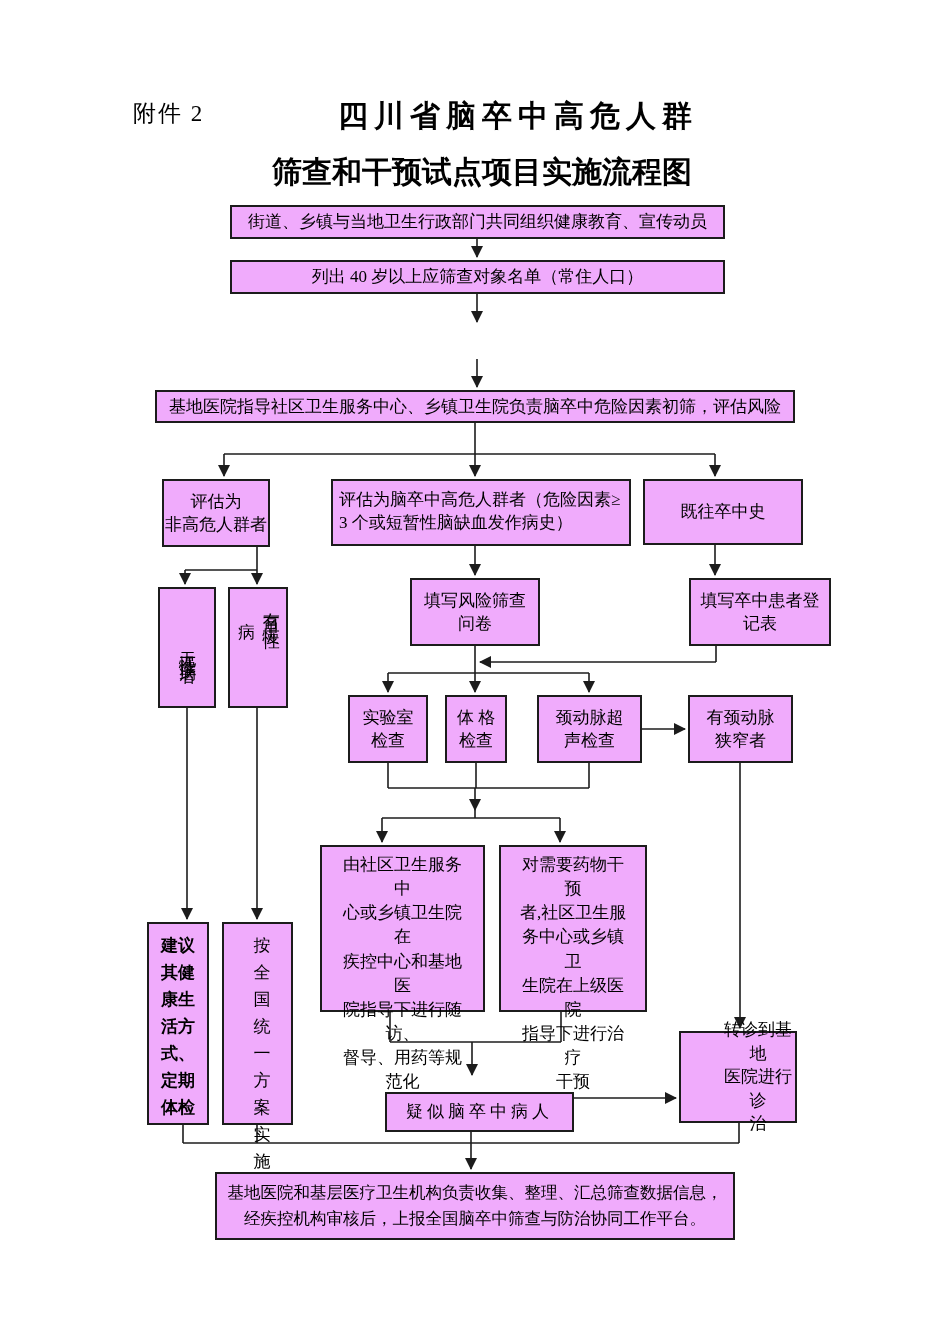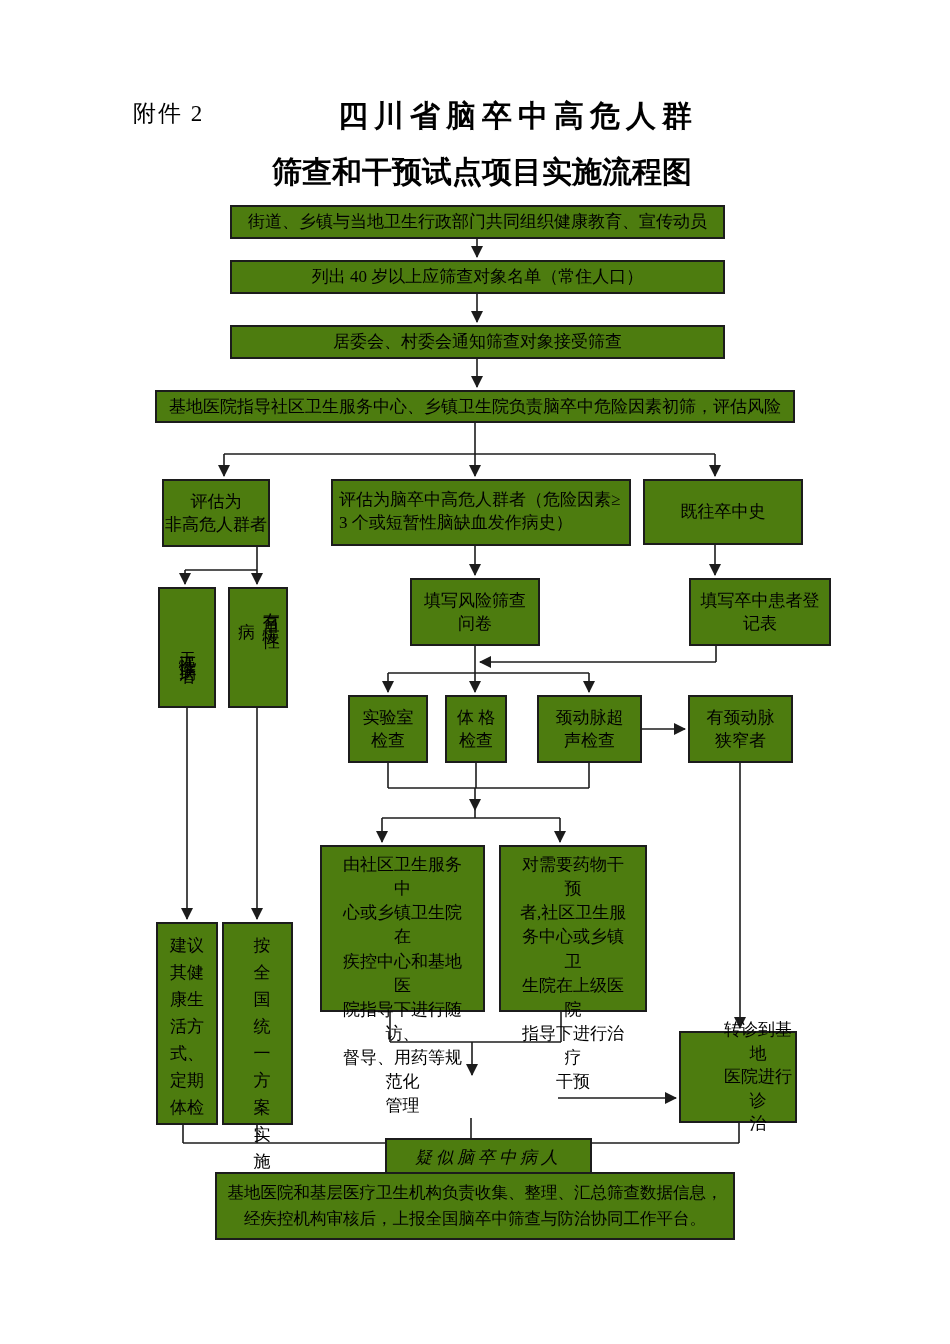--- a/index.html
+++ b/index.html
@@ -6,21 +6,21 @@
   #page{
     position:relative;width:950px;height:1344px;background:#ffffff;overflow:hidden;
     font-family:"Liberation Serif","DejaVu Serif",serif;color:#000;
   }
   #connectors{position:absolute;left:0;top:0;width:950px;height:1344px;}
   #connectors line, #connectors polyline{stroke:#1c1c1c;stroke-width:1.6;fill:none;}
   .attach-label{position:absolute;left:133px;top:98px;font-size:23px;letter-spacing:2px;}
   .title-1{position:absolute;left:338px;top:96px;font-size:30px;font-weight:bold;letter-spacing:6px;}
   .title-2{position:absolute;left:272px;top:152px;font-size:30px;font-weight:bold;letter-spacing:0px;}
   .node{
-    position:absolute;box-sizing:border-box;background:#4d7c0f;border:2px solid #1c1c1c;
+    position:absolute;box-sizing:border-box;background:#f0abfc;border:2px solid #1c1c1c;
     display:flex;align-items:center;justify-content:center;
     font-size:17px;line-height:1.38;text-align:center;white-space:pre-line;
   }
   .node--left{align-items:flex-start;justify-content:flex-start;text-align:left;padding:7px 6px;}
   .node--big{font-size:17px;line-height:1.42;padding:6px 18px;align-items:flex-start;margin-left:12px;}
   .node--narrow{align-items:flex-start;justify-content:center;padding:8px 15px 0;font-size:17px;line-height:27px;}
   .node--vwrap{align-items:center;}
   .node--vwrap-top{align-items:flex-start;padding-top:10px;}
   .vtext{writing-mode:vertical-rl;text-orientation:upright;white-space:pre-line;letter-spacing:4px;line-height:1.45;}
   .vtext--wide{letter-spacing:5px;}
@@ -100,21 +100,20 @@
   </svg>
 
   <div class="attach-label">附件 2</div>
   <div class="title-1">四川省脑卒中高危人群</div>
   <div class="title-2">筛查和干预试点项目实施流程图</div>
 
   <div class="node" style="left:230px;top:205px;width:495px;height:34px;">街道、乡镇与当地卫生行政部门共同组织健康教育、宣传动员</div>
 
   <div class="node" style="left:230px;top:260px;width:495px;height:34px;">列出 40 岁以上应筛查对象名单（常住人口）</div>
 
-  <div class="node" style="left:230px;top:325px;width:495px;height:34px;">居委会、村委会通知筛查对象接受筛查</div>
 
   <div class="node" style="left:162px;top:479px;width:108px;height:68px;">评估为
 非高危人群者</div>
 
   <div class="node" style="left:155px;top:390px;width:640px;height:33px;">基地医院指导社区卫生服务中心、乡镇卫生院负责脑卒中危险因素初筛，评估风险</div>
 
   <div class="node node--left" style="left:331px;top:479px;width:300px;height:67px;">评估为脑卒中高危人群者（危险因素≥
 3 个或短暂性脑缺血发作病史）</div>
 
   <div class="node" style="left:643px;top:479px;width:160px;height:66px;">既往卒中史</div>
@@ -153,25 +152,25 @@
 督导、用药等规范化
 管理</div>
 
   <div class="node node--big" style="left:487px;top:845px;width:148px;height:167px;">对需要药物干预
 者,社区卫生服
 务中心或乡镇卫
 生院在上级医院
 指导下进行治疗
 干预</div>
 
-  <div class="node node--narrow" style="left:156px;top:922px;width:62px;height:203px;">建议其健康生活方式、定期体检</div>
+  <div class="node node--narrow" style="left:147px;top:922px;width:62px;height:203px;font-weight:bold;">建议其健康生活方式、定期体检</div>
 
   <div class="node node--narrow" style="left:222px;top:922px;width:71px;height:203px;padding-left:24px;">按全国统一方案实施干预</div>
 
-  <div class="node node--spread" style="left:385px;top:1138px;width:207px;height:40px;font-style:italic;">疑似脑卒中病人</div>
+  <div class="node node--spread" style="left:385px;top:1092px;width:189px;height:40px;">疑似脑卒中病人</div>
 
   <div class="node" style="left:679px;top:1031px;width:118px;height:92px;padding-left:40px;">转诊到基地
 医院进行诊
 治</div>
 
   <div class="node node--report" style="left:215px;top:1172px;width:520px;height:68px;">基地医院和基层医疗卫生机构负责收集、整理、汇总筛查数据信息，
 经疾控机构审核后，上报全国脑卒中筛查与防治协同工作平台。</div>
 
 </div>
 

